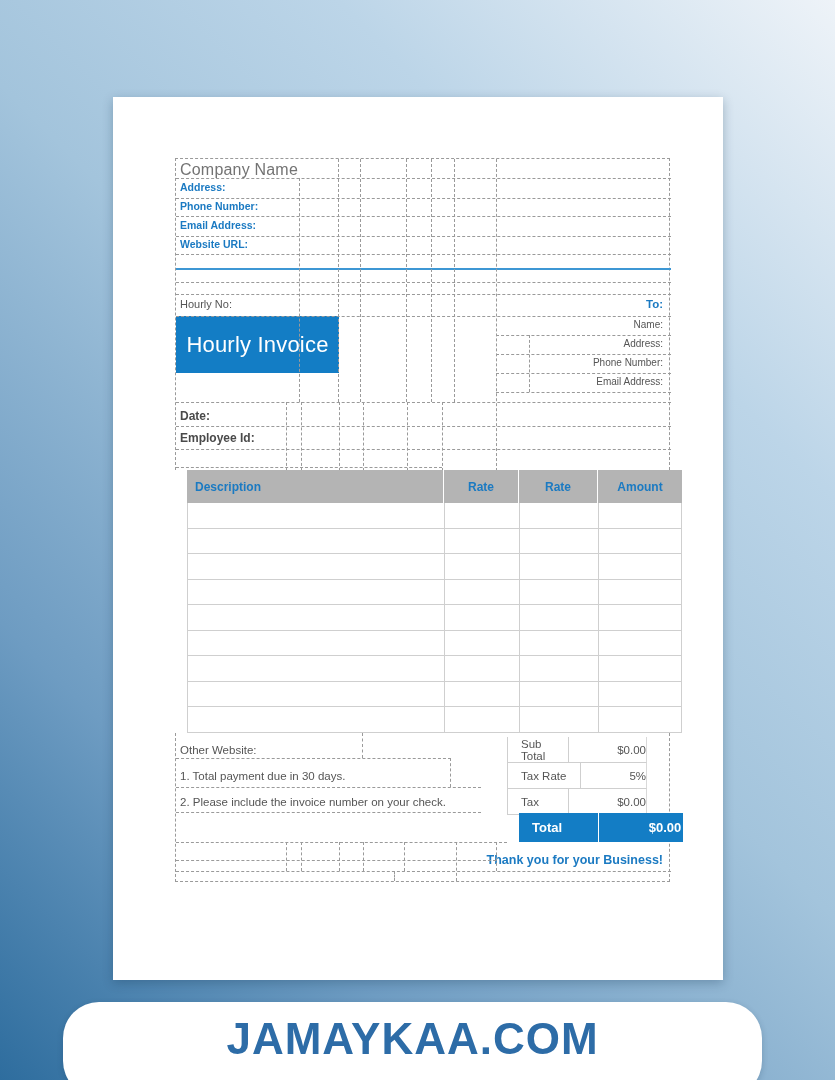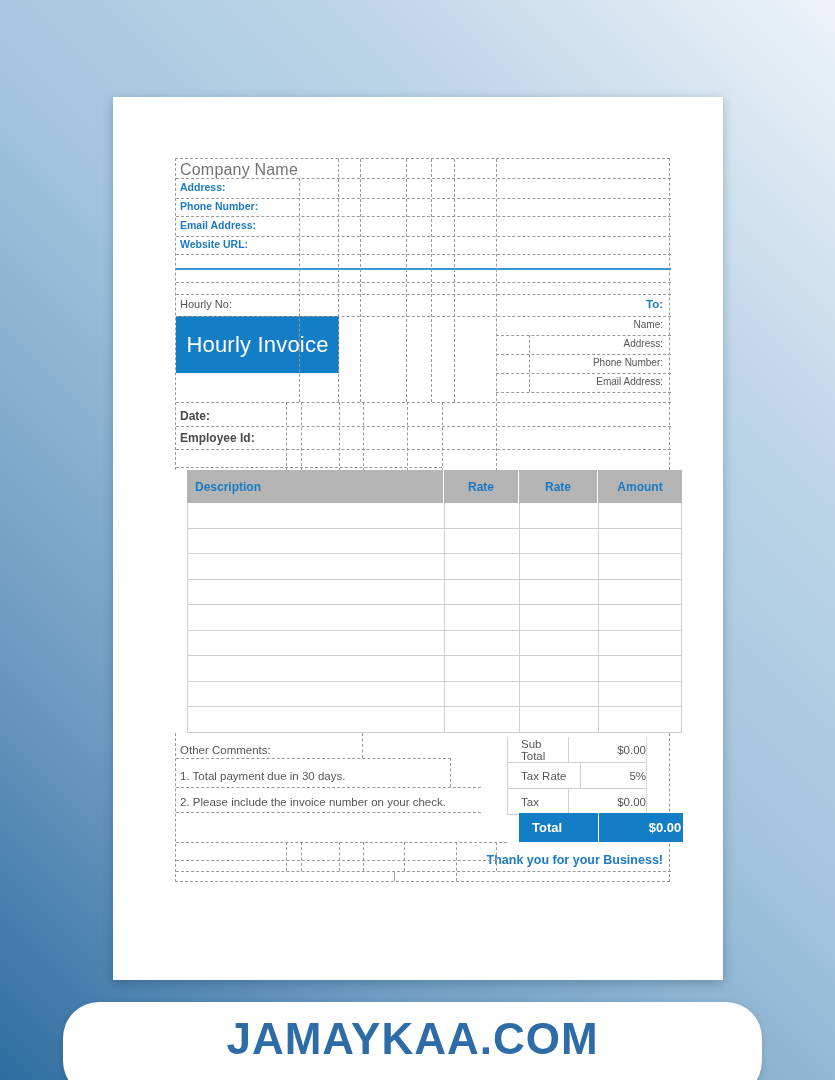--- a/index.html
+++ b/index.html
@@ -182,21 +182,21 @@
           <div class="trow">
             <div class="td c-desc"></div>
             <div class="td c-hours"></div>
             <div class="td c-rate"></div>
             <div class="td c-amount"></div>
           </div>
         </div>
     </div>
 
     <div class="bottom-band">
-      <div class="comment" style="top:11px">Other Comments:</div>
+      <div class="comment" style="top:11px">Other Website:</div>
       <div class="comment" style="top:37px">1. Total payment due in 30 days.</div>
       <div class="comment" style="top:63px">2. Please include the invoice number on your check.</div>
 
       <div class="totals">
         <div class="trow2">
           <div class="tlabel">Sub Total</div>
           <div class="tvalue">$0.00</div>
         </div>
         <div class="trow2">
           <div class="tlabel">Tax Rate</div>

